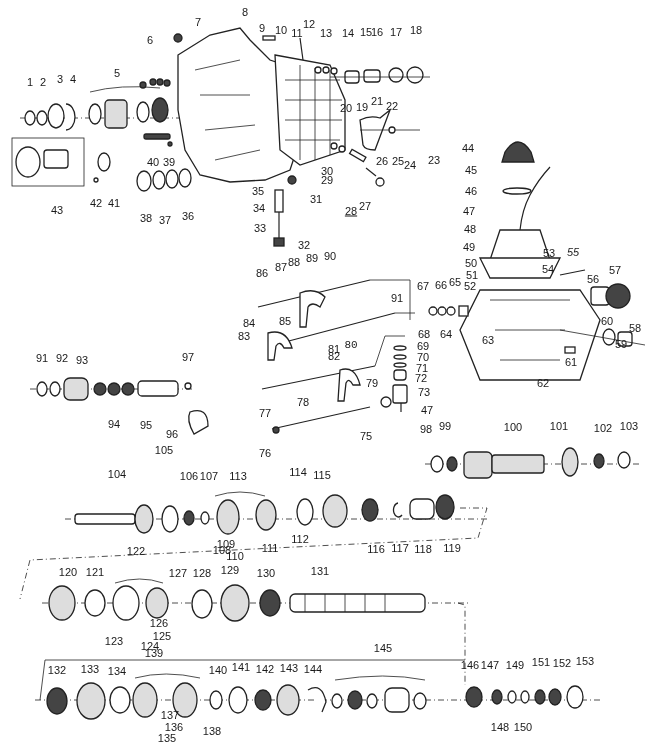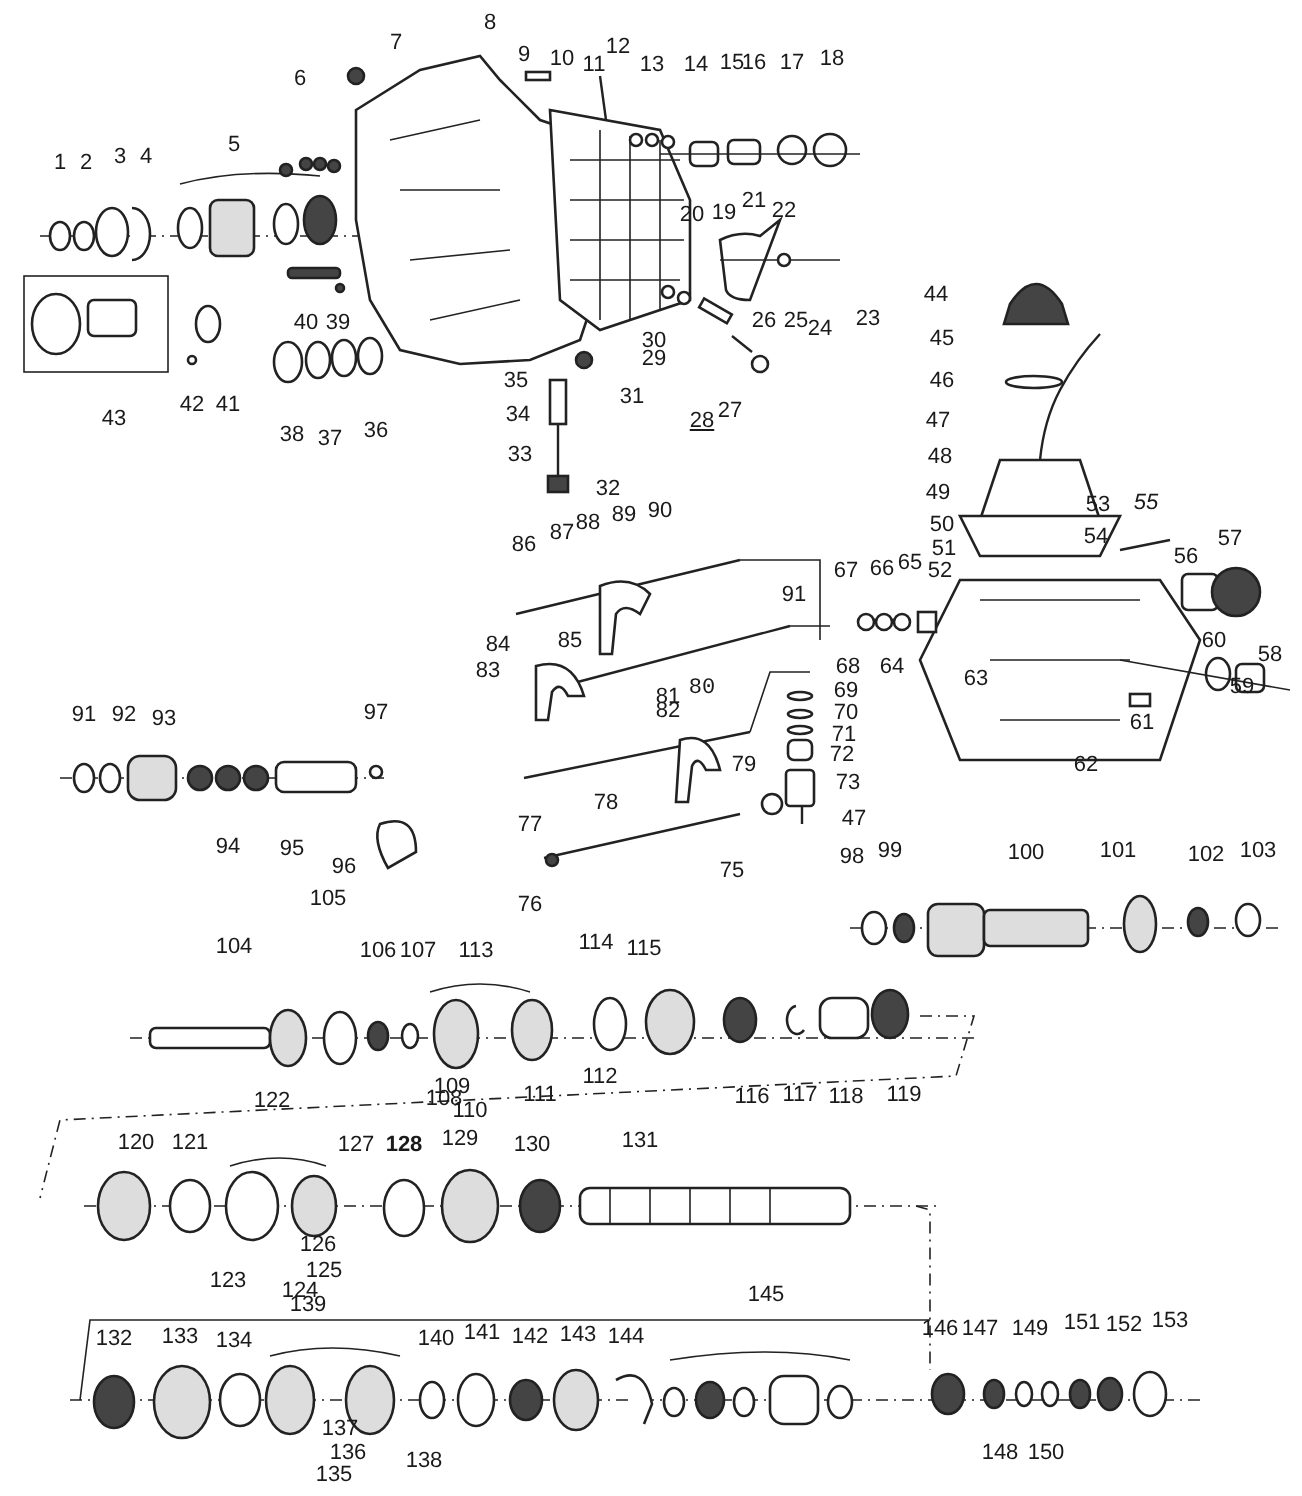--- a/index.html
+++ b/index.html
@@ -326,21 +326,21 @@
     <span class="lbl" style="left: 423px; top: 549px;">118</span>
     <span class="lbl" style="left: 452px; top: 548px;">119</span>
     <span class="lbl" style="left: 68px; top: 572px;">120</span>
     <span class="lbl" style="left: 95px; top: 572px;">121</span>
     <span class="lbl" style="left: 136px; top: 551px;">122</span>
     <span class="lbl" style="left: 114px; top: 641px;">123</span>
     <span class="lbl" style="left: 150px; top: 646px;">124</span>
     <span class="lbl" style="left: 162px; top: 636px;">125</span>
     <span class="lbl" style="left: 159px; top: 623px;">126</span>
     <span class="lbl" style="left: 178px; top: 573px;">127</span>
-    <span class="lbl" style="left: 202px; top: 573px; font-weight: bold;">128</span>
+    <span class="lbl" style="left: 202px; top: 573px;">128</span>
     <span class="lbl" style="left: 230px; top: 570px;">129</span>
     <span class="lbl" style="left: 266px; top: 573px;">130</span>
     <span class="lbl" style="left: 320px; top: 571px;">131</span>
     <span class="lbl" style="left: 57px; top: 670px;">132</span>
     <span class="lbl" style="left: 90px; top: 669px;">133</span>
     <span class="lbl" style="left: 117px; top: 671px;">134</span>
     <span class="lbl" style="left: 167px; top: 738px;">135</span>
     <span class="lbl" style="left: 174px; top: 727px;">136</span>
     <span class="lbl" style="left: 170px; top: 715px;">137</span>
     <span class="lbl" style="left: 212px; top: 731px;">138</span>

